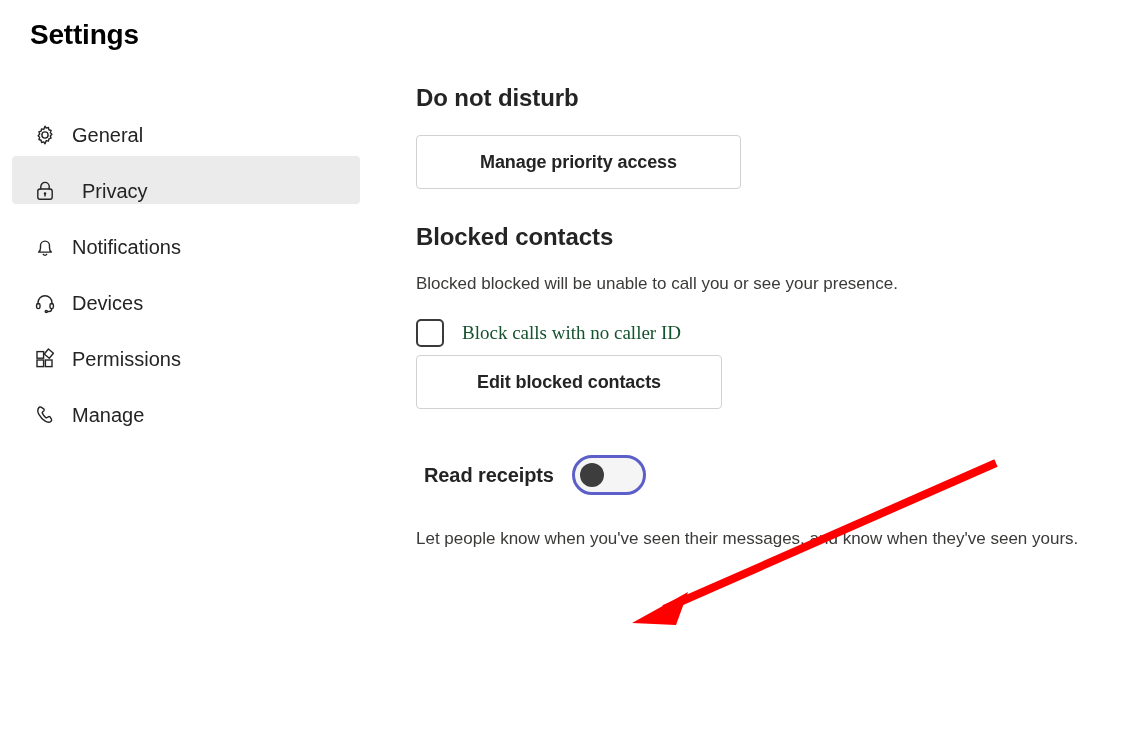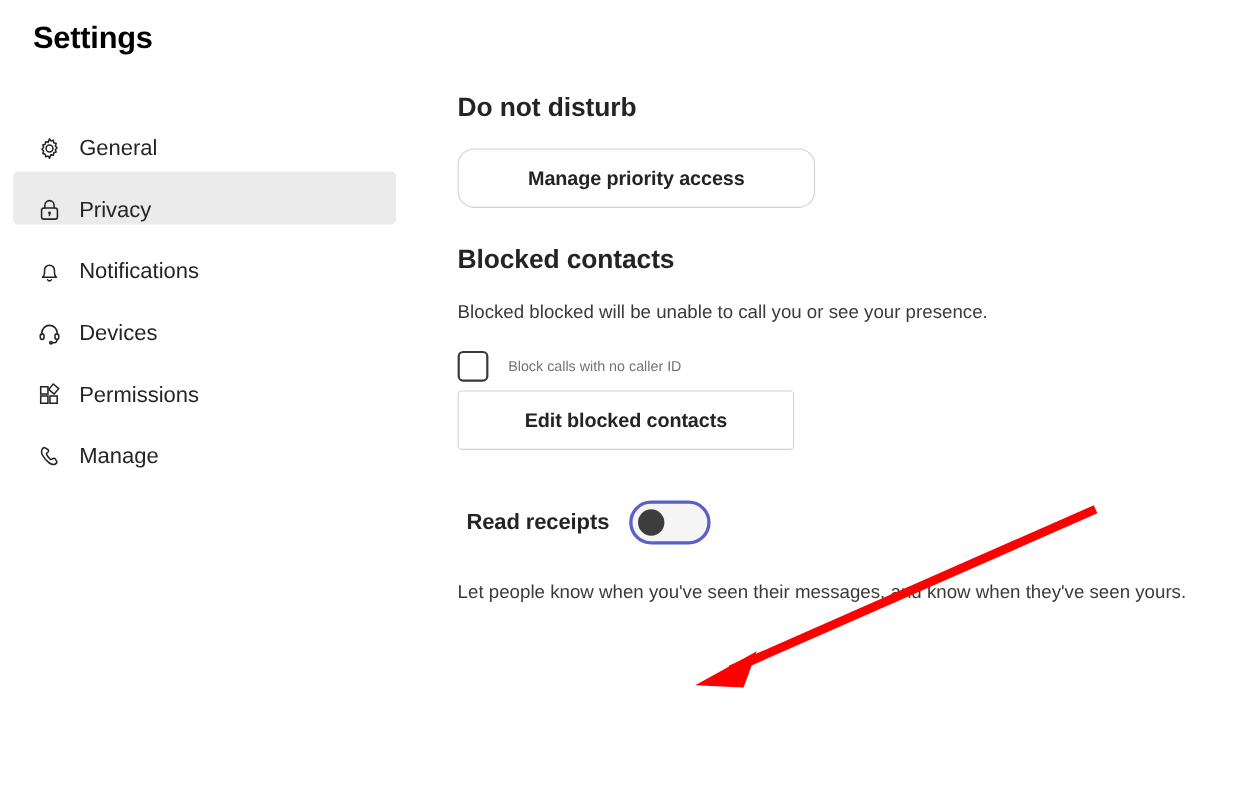--- a/index.html
+++ b/index.html
@@ -38,21 +38,21 @@
     position: relative;
     display: flex;
     align-items: flex-end;
     height: 48px;
     margin: 0 20px 0 12px;
     padding-left: 20px;
     border-radius: 4px;
     cursor: pointer;
   }
   .nav-item + .nav-item { margin-top: 8px; }
-  .nav-item.active { background: #ebebeb; }
+  .nav-item.active { background: #ebebeb; gap: 10px; }
   .nav-icon {
     width: 26px; height: 26px;
     flex: 0 0 26px;
     display: flex; align-items: center; justify-content: center;
     color: #242424;
   }
   .nav-icon svg { display: block; }
   .nav-label {
     margin-left: 14px;
     font-size: 20px;
@@ -92,42 +92,43 @@
     border: 1px solid #d1d1d1;
     border-radius: 4px;
     font-family: inherit;
     font-size: 18px;
     font-weight: 600;
     color: #242424;
     cursor: pointer;
     padding: 0 34px;
     letter-spacing: -0.1px;
   }
-  #manage-priority-btn { height: 54px; margin-top: 23px; min-width: 325px; border-radius: 15px; }
+  #manage-priority-btn { height: 54px; margin-top: 23px; min-width: 325px; }
   #edit-blocked-btn    { height: 54px; margin-top: 8px; min-width: 306px; }
 
   
   .checkbox-row {
     display: flex;
     align-items: center;
     margin-top: 22px;
     cursor: pointer;
   }
   .checkbox-box {
     width: 28px; height: 28px;
     flex: 0 0 28px;
     border: 2px solid #3b3a39;
     border-radius: 5px;
     background: #ffffff;
   }
   .checkbox-label {
     margin-left: 18px;
-    font-size: 13px;
-    color: #737373;
+    font-size: 19px;
+    color: #14532d;
     line-height: 26px;
+    font-family: Liberation Serif, serif;
   }
 
   
   .toggle-row {
     display: flex;
     align-items: center;
     margin-top: 46px;
     margin-left: 8px;
   }
   .toggle-title {

